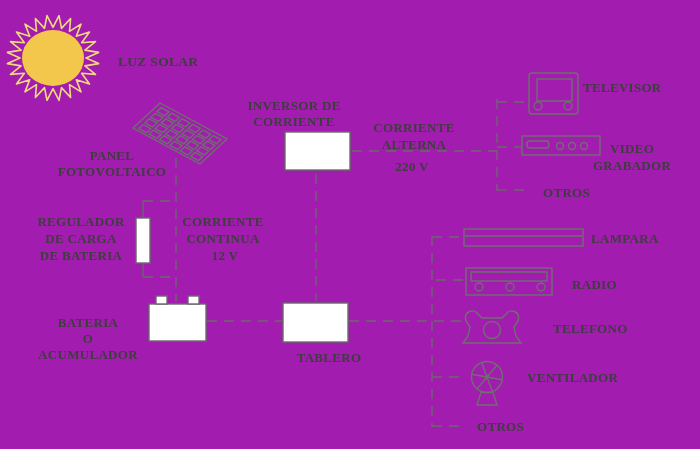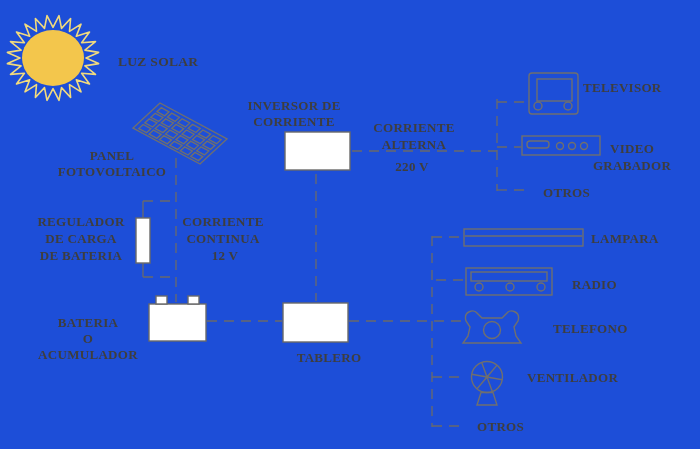--- a/index.html
+++ b/index.html
@@ -1,16 +1,16 @@
 <!DOCTYPE html>
 <html><head>
 <meta charset="utf-8">
 <style>
   html,body{margin:0;padding:0;background:#ffffff;}
-  .stage{position:relative;width:700px;height:449px;background:#1d4ed8;overflow:hidden;
+  .stage{position:relative;width:700px;height:449px;background:#a21caf;overflow:hidden;
          font-family:"Liberation Serif","DejaVu Serif",serif;}
   svg text{font-family:"Liberation Serif","DejaVu Serif",serif;font-weight:bold;
            fill:#3e3e3e;letter-spacing:.3px;}
   .lbl{font-size:13px;}
   .lbl-lg{font-size:13.5px;}
   .wire{stroke:#6a6a6a;stroke-width:1.3;fill:none;}
   .wire-d{stroke:#6a6a6a;stroke-width:1.3;fill:none;stroke-dasharray:10 7;}
   .box{stroke:#6a6a6a;stroke-width:1.4;fill:#ffffff;}
   .icon{stroke:#6f6f6f;stroke-width:1.4;fill:none;}
   .icon-fill{fill:#6f6f6f;stroke:none;}

